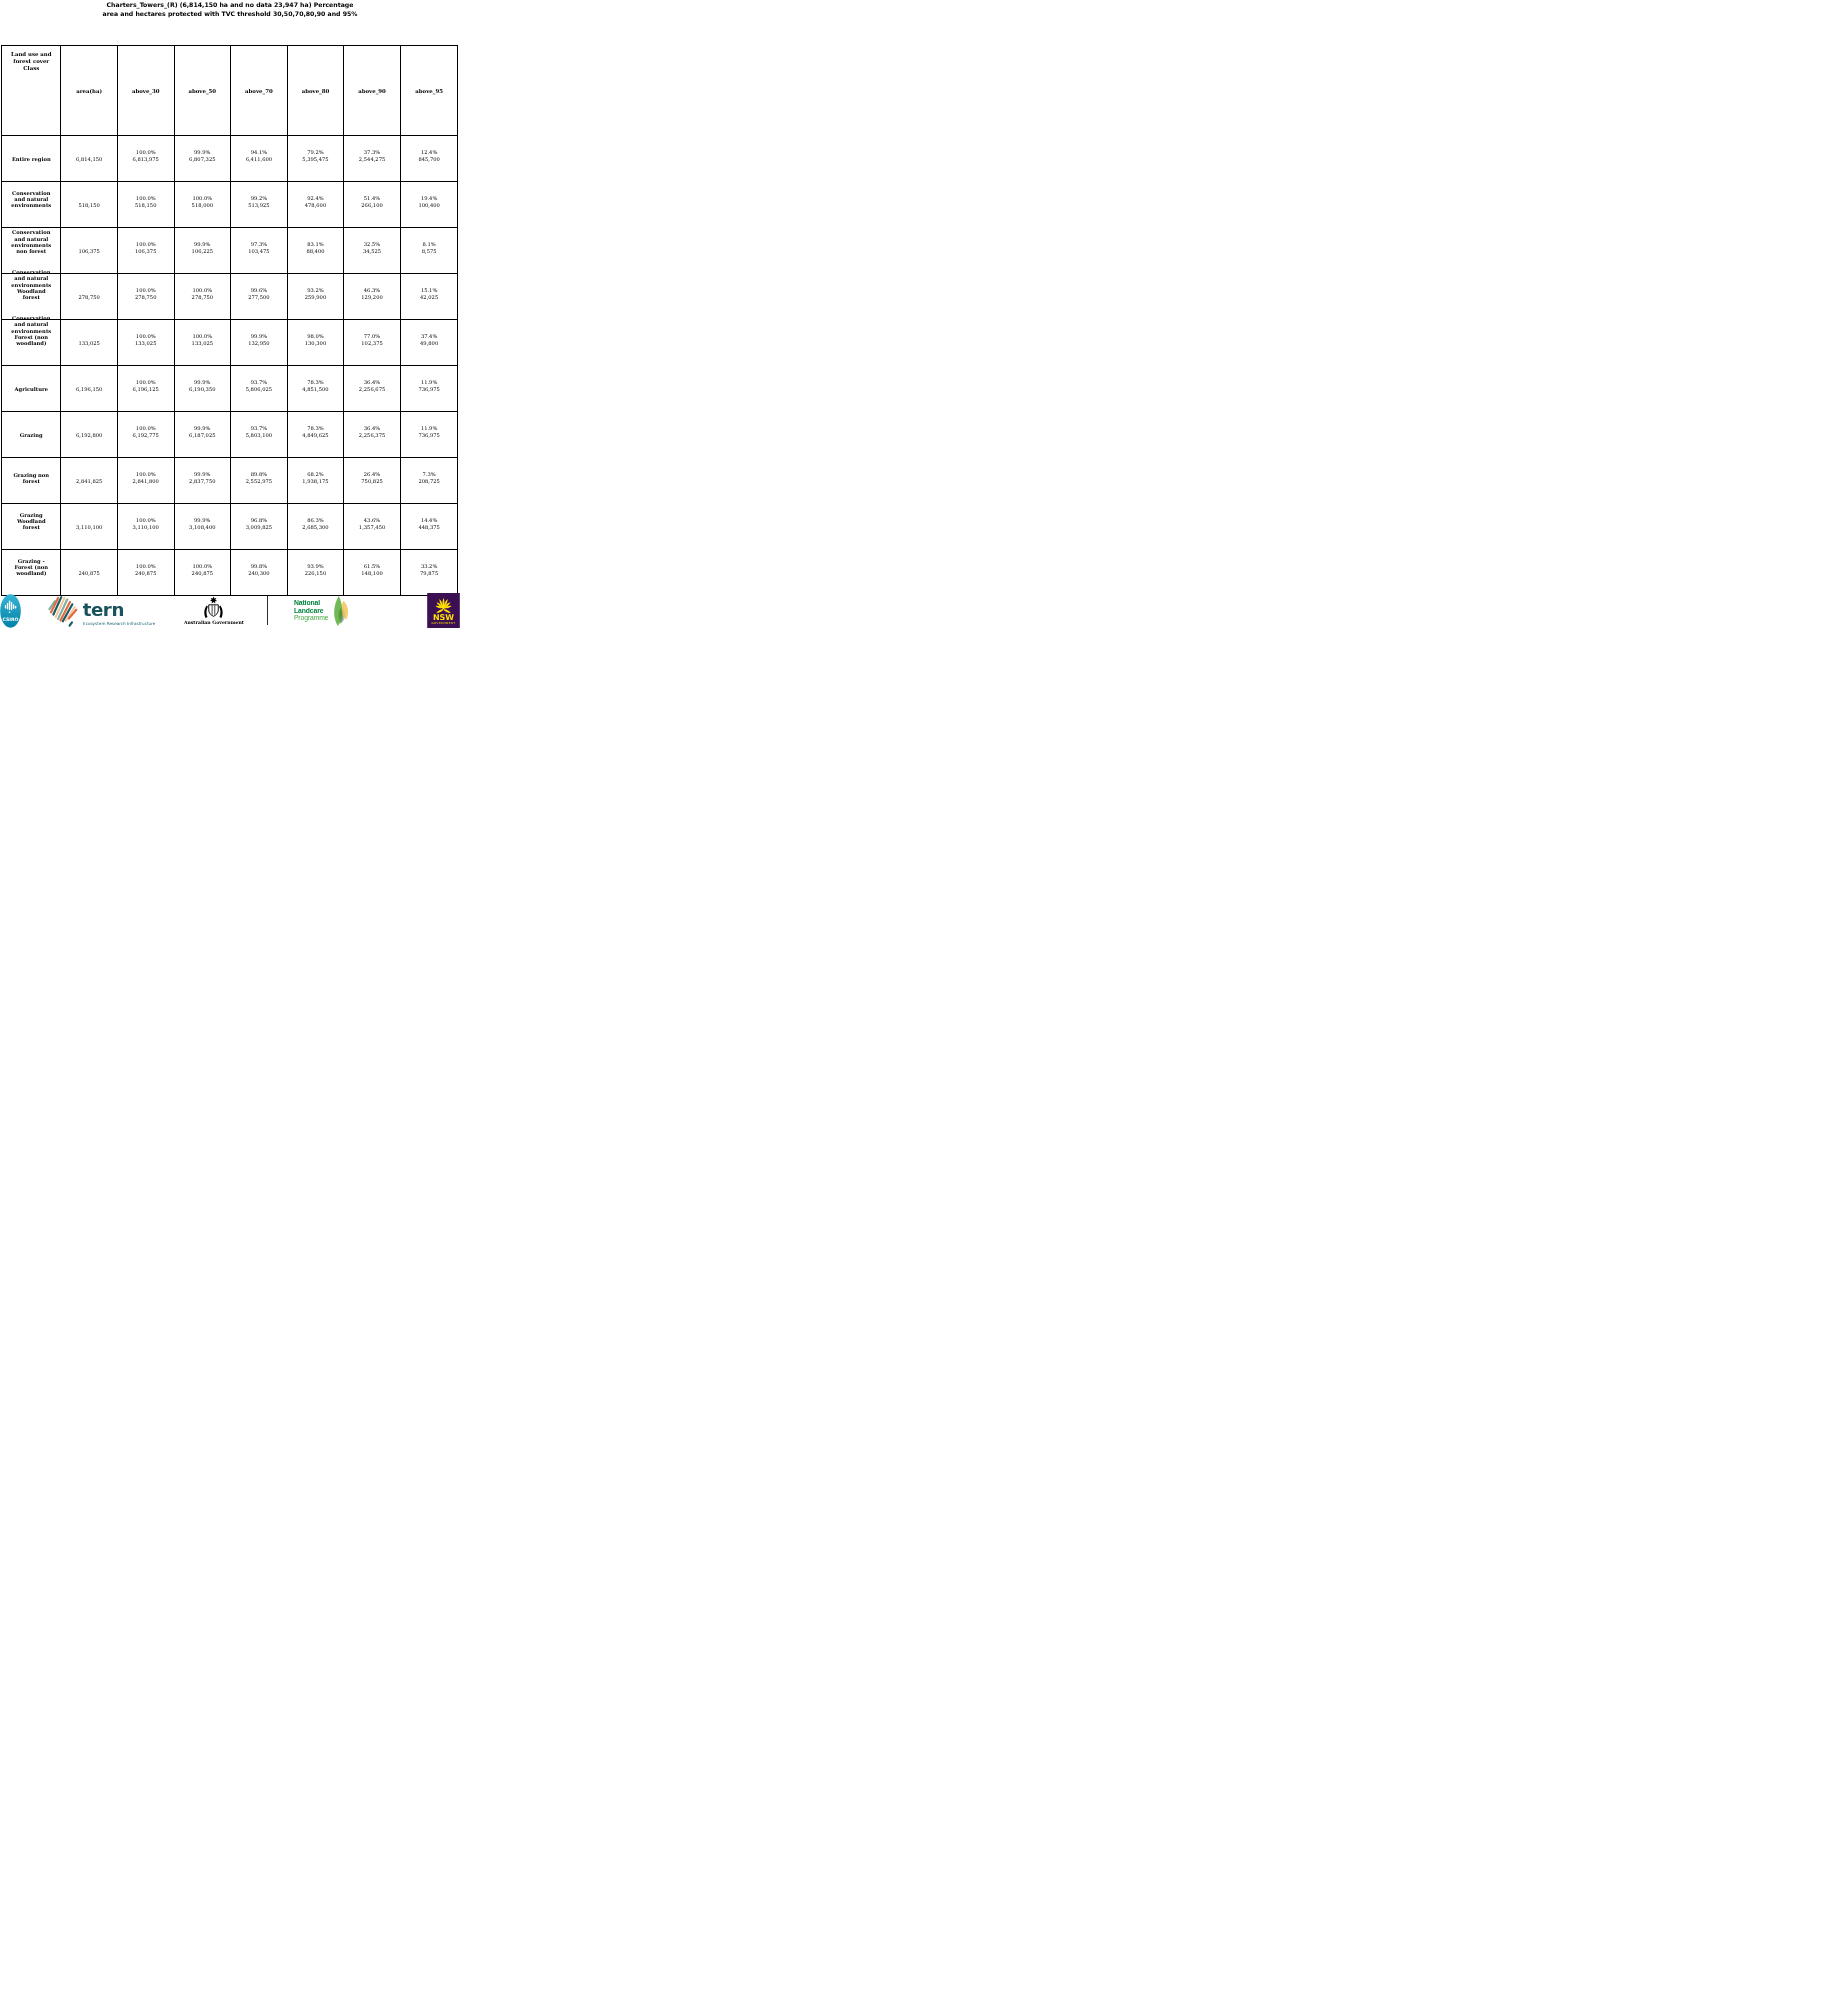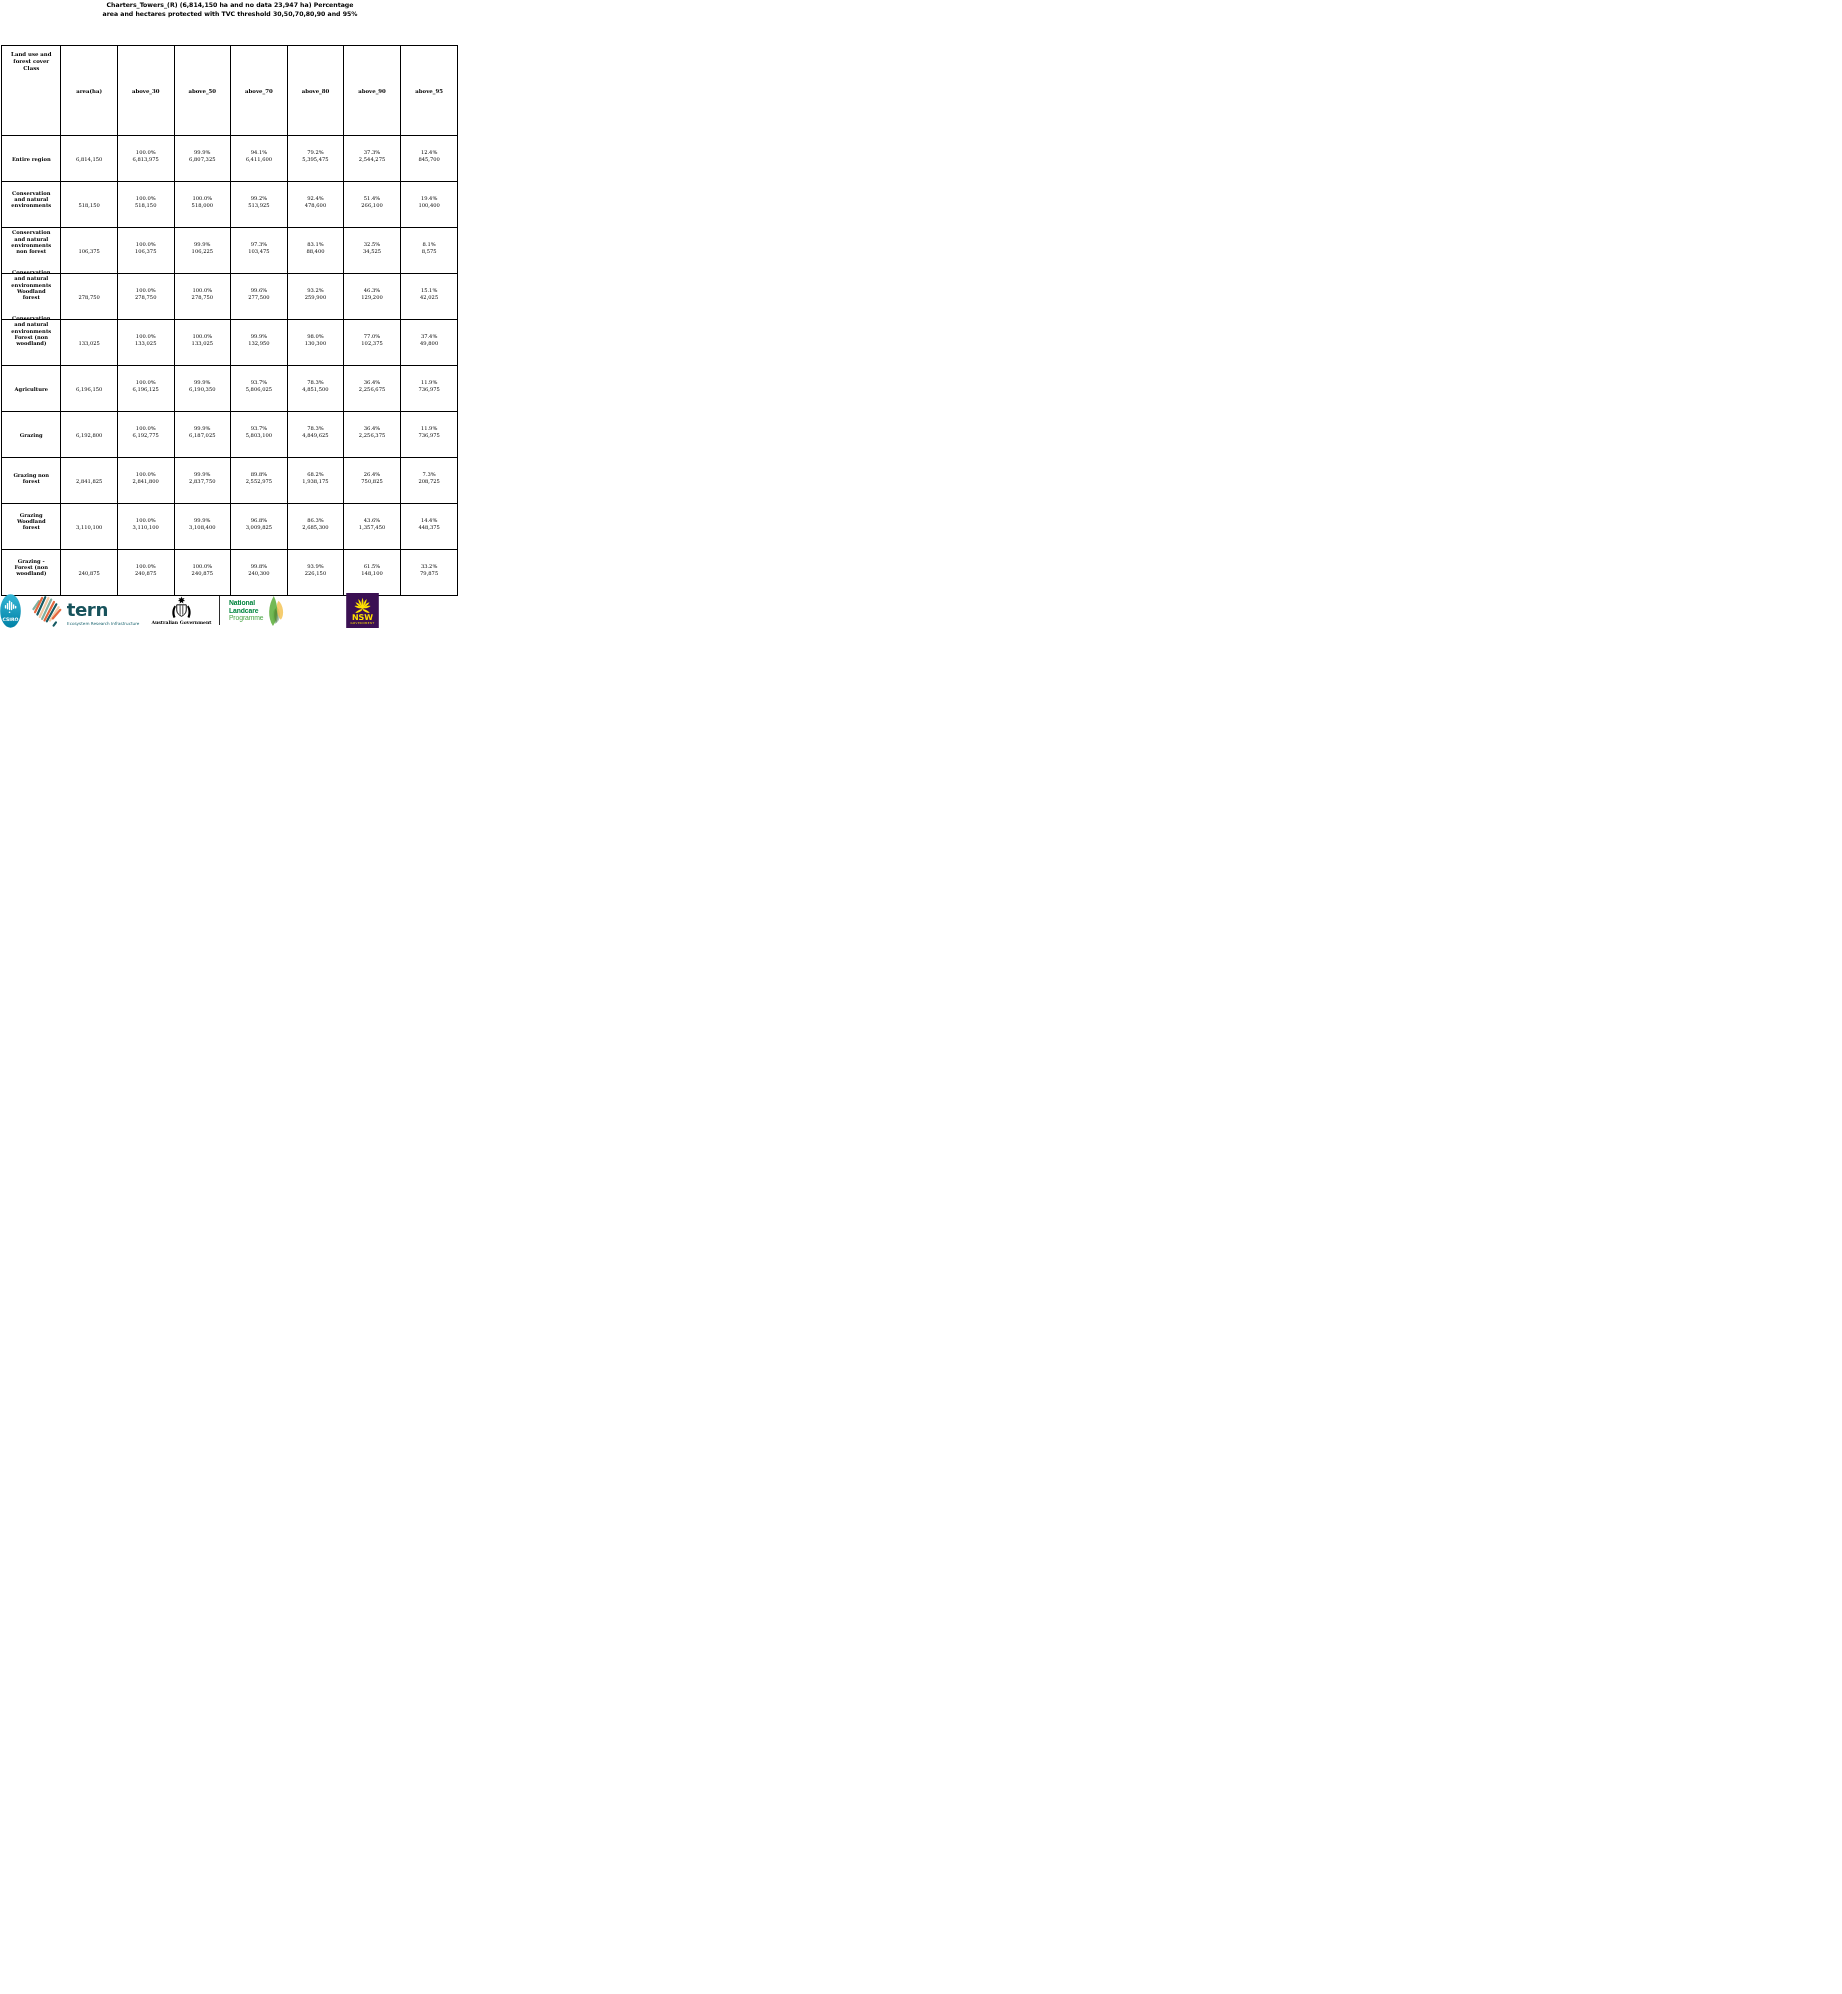--- a/index.html
+++ b/index.html
@@ -34,21 +34,21 @@
     font-size:5.2px; text-align:center; line-height:6.8px;
   }
   .pct { grid-row:2; }
   .val { grid-row:3; }
   .label {
     grid-row:2/4; align-self:end; justify-self:center;
     font-weight:bold; max-width:45px; line-height:6.4px;
   }
   .footer {
     position:absolute; top:593px; left:0; right:0;
-    display:flex; align-items:center; justify-content:flex-start; gap:7.2px;
+    display:flex; align-items:center; justify-content:space-between; gap:7.2px;
   }
   .logo { display:flex; align-items:center; }
   .vline { width:0.8px; height:29px; background:#2b2b2b; }
   .ag-block { display:flex; flex-direction:column; align-items:center; }
   .ag-text {
     font-family:"DejaVu Serif","Liberation Serif",serif; font-weight:bold;
     font-size:4.6px; white-space:nowrap; margin-top:0.8px;
   }
   .lc-block { display:flex; align-items:center; gap:1.6px; margin-left:2.4px; }
   .lc-text { font-family:"Liberation Sans","DejaVu Sans",sans-serif; line-height:7.6px; letter-spacing:-0.1px; }

